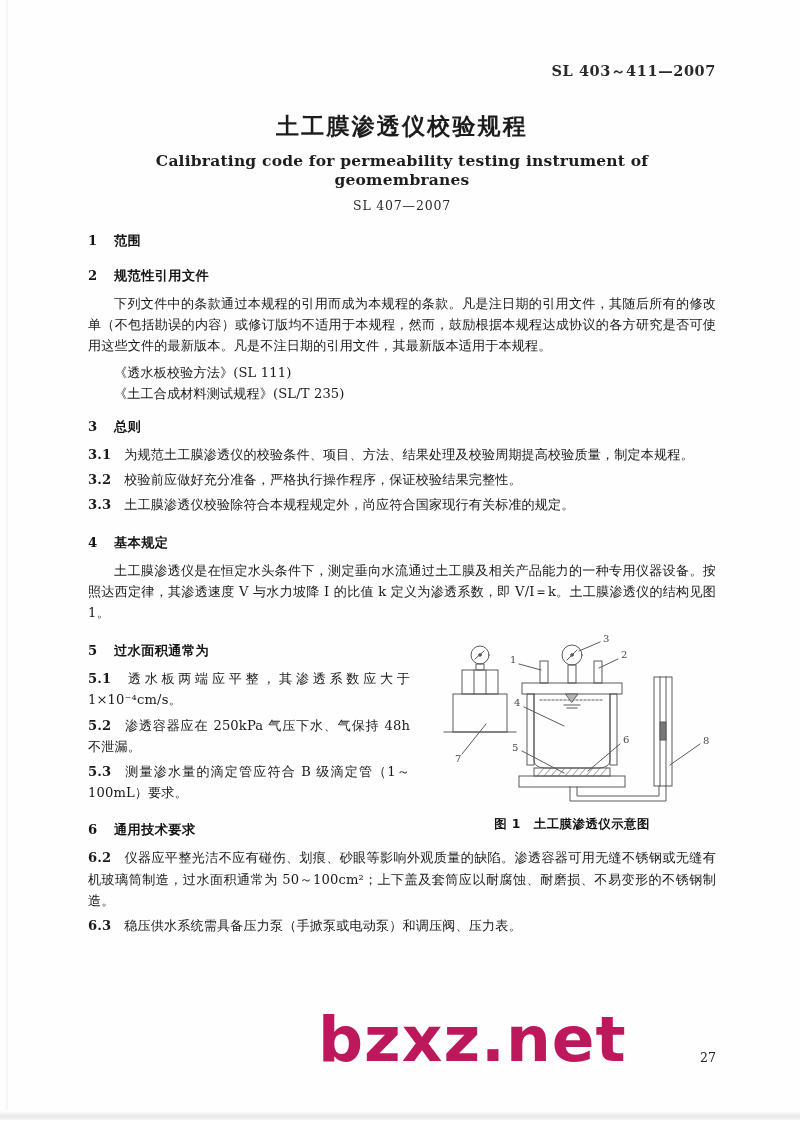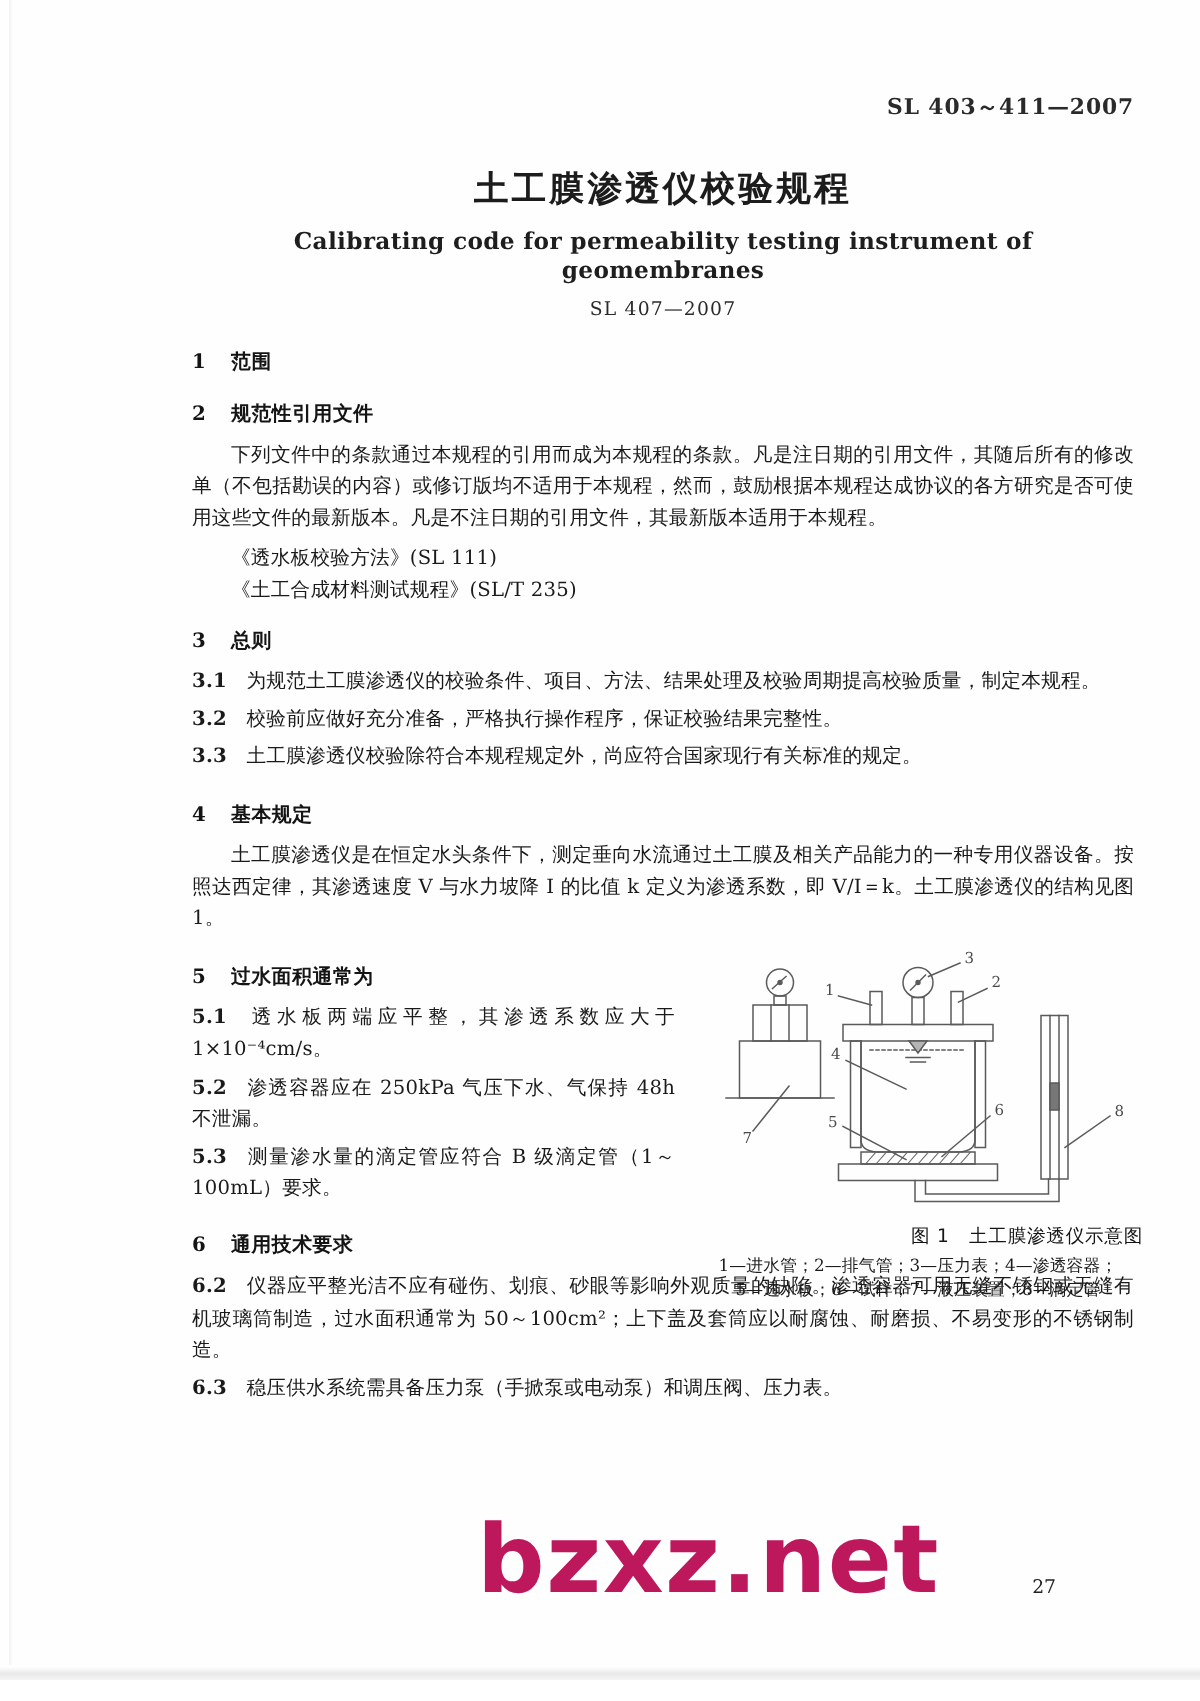--- a/index.html
+++ b/index.html
@@ -31,21 +31,20 @@
     position: absolute; left: 0; bottom: 0; width: 800px; height: 14px;
     background: #ffffff;
   }
 
   .content {
     position: absolute;
     left: 88px;
     top: 0;
     width: 628px;
     height: 1134px;
-    margin-left: 40px;
   }
 
   .running-head {
     position: absolute;
     right: 0;
     top: 62px;
     font-family: "DejaVu Serif", "Liberation Serif", serif;
     font-weight: bold;
     font-size: 14.5px;
     letter-spacing: 0.6px;
@@ -155,23 +154,23 @@
     top: -8px;
     width: 300px;
   }
   .figure-img {
     width: 300px;
     height: 178px;
     position: relative;
   }
   .fig-caption {
     margin-top: 4px;
-    text-align: right;
+    text-align: center;
     font-family: "DejaVu Sans", "Liberation Sans", sans-serif;
-    font-weight: normal;
+    font-weight: bold;
     font-size: 12.4px;
     color: #151515;
     letter-spacing: 0.5px;
   }
   .fig-legend {
     margin-top: 3px;
     text-align: center;
     font-family: "DejaVu Serif", "Liberation Serif", serif;
     font-size: 11.2px;
     line-height: 1.45;
@@ -186,21 +185,21 @@
     font-family: "DejaVu Sans", "Liberation Sans", sans-serif;
     font-weight: bold;
     font-size: 63px;
     letter-spacing: 1px;
     color: #be185d;
     user-select: none;
     white-space: nowrap;
   }
   .page-num {
     position: absolute;
-    right: 96px;
+    right: 84px;
     top: 1050px;
     font-family: "DejaVu Serif", "Liberation Serif", serif;
     font-size: 12.5px;
     color: #222;
   }
 </style>
 </head>
 <body>
 
 <div class="page">
@@ -348,24 +347,20 @@
                 <text x="199" y="24">2</text>
                 <text x="181" y="8">3</text>
                 <text x="92" y="72">4</text>
                 <text x="90" y="117">5</text>
                 <text x="201" y="109">6</text>
                 <text x="281" y="110">8</text>
               </g>
             </svg>
           </div>
           <div class="fig-caption">图 1　土工膜渗透仪示意图</div>
-          <div class="fig-legend">
-            <div>1—进水管；2—排气管；3—压力表；4—渗透容器；</div>
-            <div>5—透水板；6—试样；7—液压装置；8—滴定管</div>
-          </div>
         </div>
       </div>
 
       <div class="gap-md"></div>
 
       <div class="split-left">
         <div class="sec-head">
           <span class="num">6</span><span>通用技术要求</span>
         </div>
       </div>

